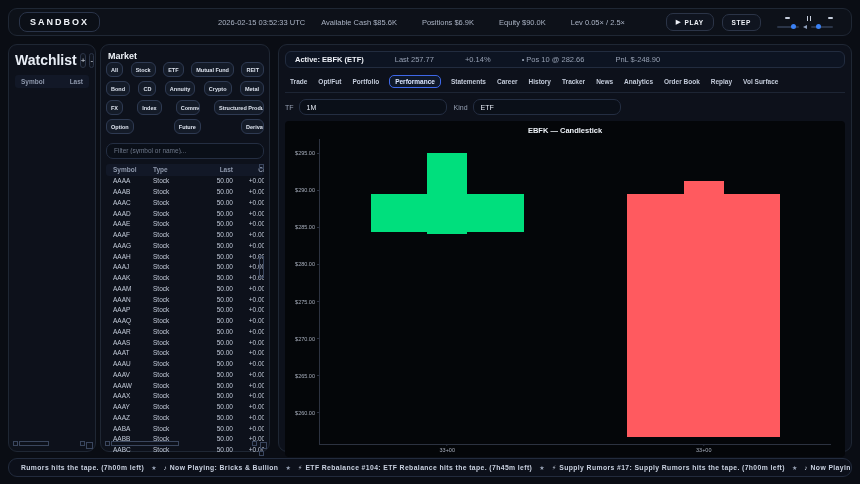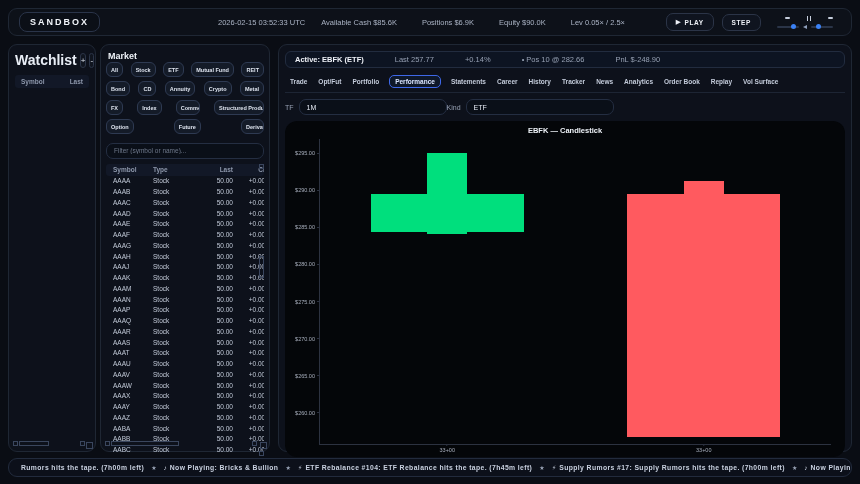--- a/index.html
+++ b/index.html
@@ -71,27 +71,27 @@
   .vthumb{position:absolute;left:0;top:92px;width:5px;height:22px;border:1px solid #3a465e;box-sizing:border-box;}
   
   .active-bar{height:17px;border:1px solid #222c3f;border-radius:6px;background:#0d1422;display:flex;
               align-items:center;gap:7px;padding:0 9px;box-sizing:border-box;white-space:nowrap;}
   .ab-title{font-size:7.5px;font-weight:bold;color:#f0f3f9;}
   .ab-item{font-size:7.5px;color:#96a0b3;padding-left:24px;}
   .tabs{display:flex;align-items:center;gap:9px;margin-top:5px;border-bottom:1px solid #1d2534;
         padding:2px 4px 4px;}
   .tab{font-size:6.5px;font-weight:bold;color:#c3cbda;padding:2px 1px;white-space:nowrap;cursor:pointer;}
   .tab.active{border:1px solid #3e68e8;border-radius:5px;background:#0e1829;color:#dbe6ff;padding:2px 5px;}
-  .fields{display:flex;align-items:center;margin-top:6px;}
+  .fields{display:flex;align-items:center;gap:7px;margin-top:6px;}
   .field{display:flex;align-items:center;gap:5px;}
   .field label{font-size:7px;color:#96a0b3;}
   .field input{width:148px;height:16px;background:#0a0f18;border:1px solid #242e42;border-radius:7px;
         color:#e6ebf4;font-size:7px;padding:0 7px;box-sizing:border-box;outline:none;font-family:inherit;}
   
-  .chart{position:relative;margin-top:6px;height:336px;background:#040609;border-radius:12px;}
+  .chart{position:relative;margin-top:6px;height:336px;background:#040609;border-radius:4px;}
   .chart-title{position:absolute;top:5px;left:0;right:0;text-align:center;font-size:7.5px;
                font-weight:bold;color:#eef2f8;}
   .plot{position:absolute;left:34px;right:14px;top:18px;bottom:12px;
         border-left:1px solid #2c3240;border-bottom:1px solid #2c3240;}
   .ytick{position:absolute;right:100%;transform:translateY(-50%);display:flex;align-items:center;gap:2px;}
   .yt-label{font-size:5.5px;color:#a7aebc;white-space:nowrap;}
   .yt-dash{width:3px;height:1px;background:#2c3240;}
   .xtick{position:absolute;top:100%;transform:translateX(-50%);display:flex;flex-direction:column;
          align-items:center;}
   .xt-dash{width:1px;height:2px;background:#2c3240;}

